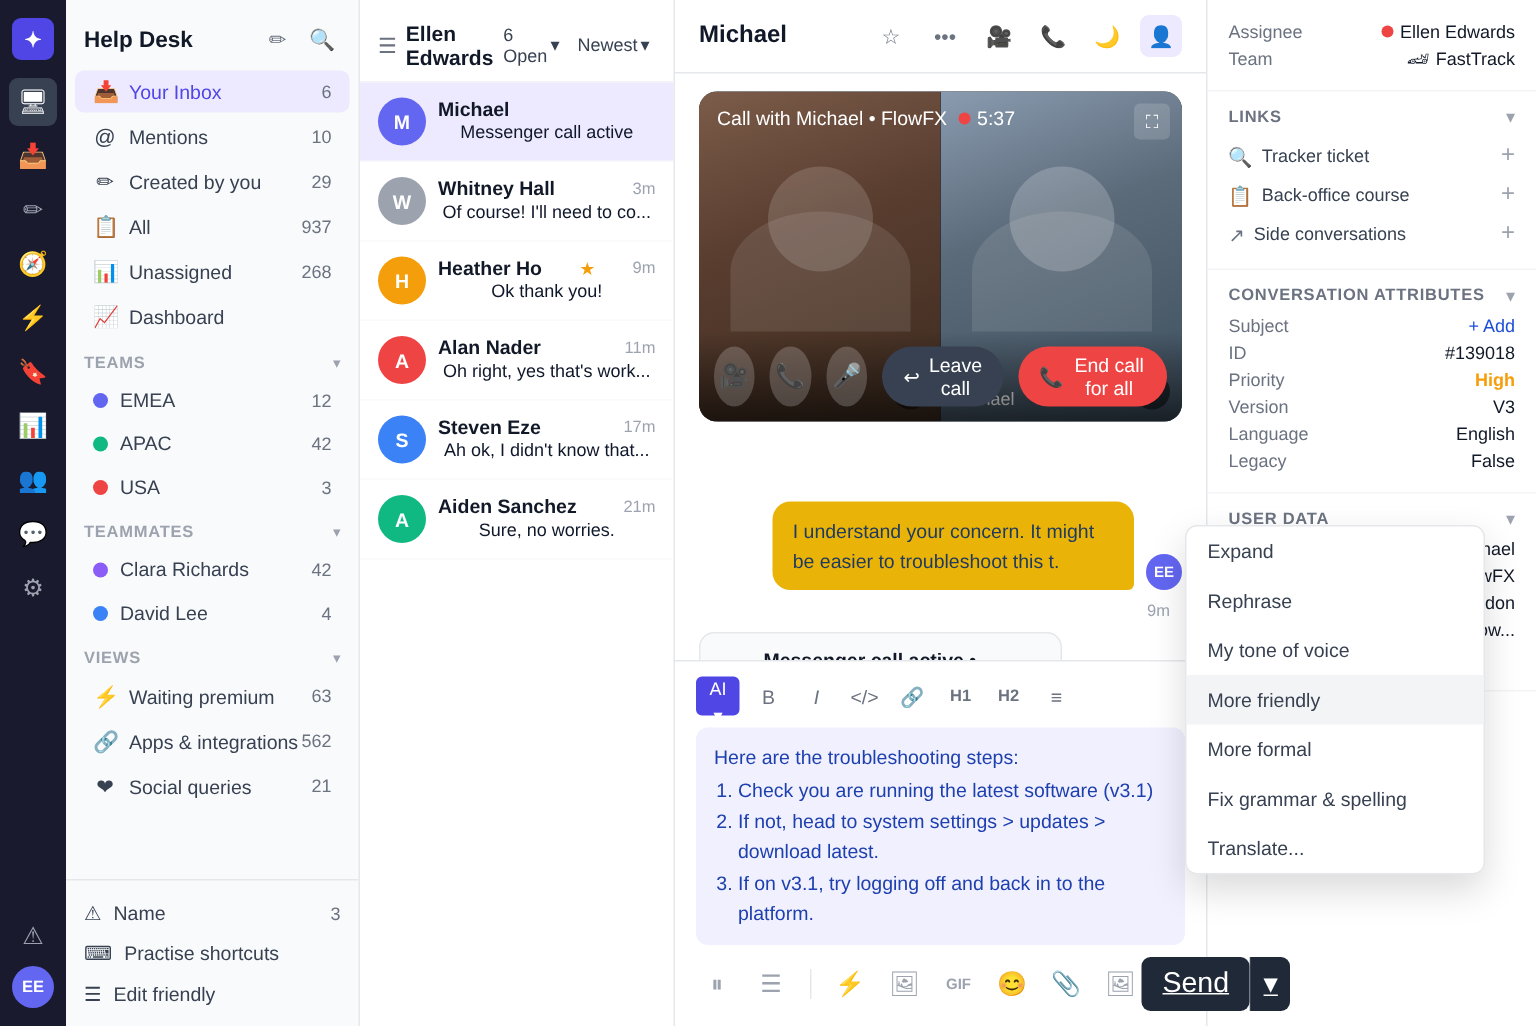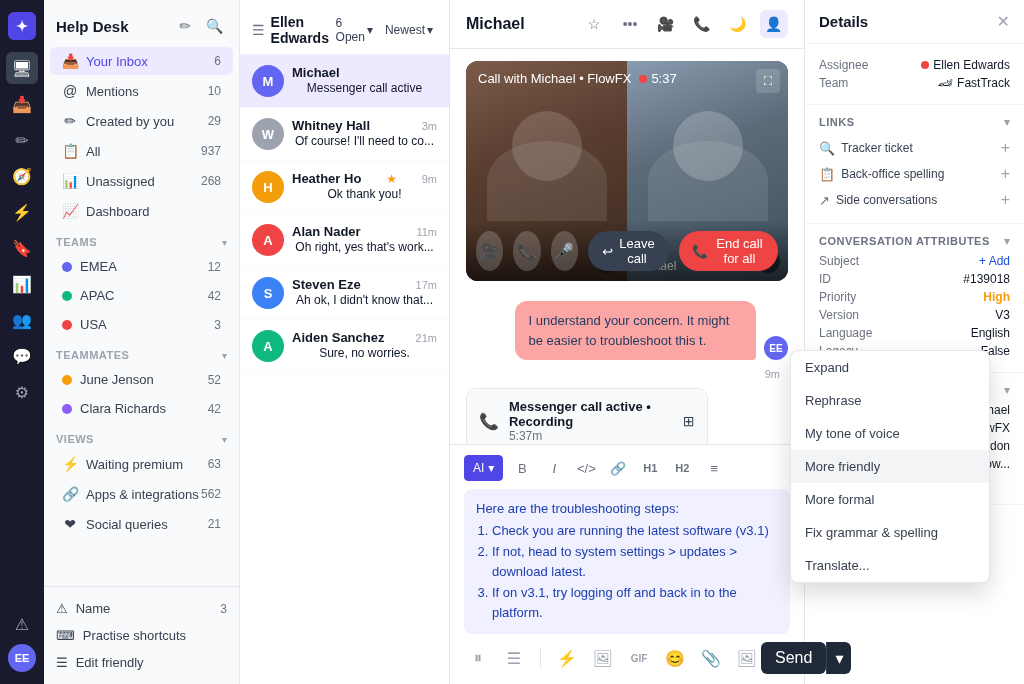--- a/index.html
+++ b/index.html
@@ -239,24 +239,25 @@
       gap: 8px;
     }
     .msg-bubble {
       max-width: 75%;
       padding: 10px 14px;
       border-radius: 12px;
       font-size: 13px;
       line-height: 1.5;
     }
     .msg-out {
-      background: #fca5a5;
+      background: #eab308;
       color: #1e3a5f;
       align-self: flex-end;
       border-bottom-right-radius: 4px;
+      margin-top: 33px;
     }
     .msg-card {
       background: #f9fafb;
       border: 1px solid #e5e7eb;
       border-radius: 10px;
       padding: 10px 12px;
       display: flex;
       align-items: center;
       gap: 10px;
       max-width: 75%;
@@ -310,21 +311,21 @@
       border: 1px solid #e5e7eb;
       border-radius: 4px;
       background: white;
       color: #374151;
       font-size: 12px;
       cursor: pointer;
       display: flex;
       align-items: center;
       gap: 4px;
     }
-    .input-toolbar-btn.ai { background: #4f46e5; color: white; border-color: #4f46e5; }
+    .input-toolbar-btn.ai { background: #4f46e5; color: white; border-color: #4f46e5; flex-direction: column; }
     .input-toolbar-icon {
       width: 26px; height: 26px;
       display: flex; align-items: center; justify-content: center;
       color: #6b7280; cursor: pointer; font-size: 13px;
       border-radius: 4px;
     }
     .input-box {
       background: #f0f0ff;
       border-radius: 8px;
       padding: 10px 12px;
@@ -345,26 +346,27 @@
       color: #9ca3af; cursor: pointer; font-size: 16px;
       display: flex; align-items: center; justify-content: center;
       width: 28px; height: 28px; border-radius: 4px;
     }
     .send-btn {
       background: #1f2937;
       color: white;
       border: none;
       border-radius: 6px;
       padding: 7px 14px;
-      font-size: 16px;
+      font-size: 19px;
       cursor: pointer;
       display: flex;
       align-items: center;
       gap: 4px;
       font-weight: 500;
+      text-decoration: underline;
     }
 
     
     .right-panel {
       width: 220px;
       background: white;
       border-left: 1px solid #e5e7eb;
       display: flex;
       flex-direction: column;
       flex-shrink: 0;
@@ -495,31 +497,31 @@
     </div>
     <span class="sidebar-nav-count">3</span>
   </div>
 
   <div class="sidebar-section-header">
     <span class="sidebar-section-title">TEAMMATES</span>
     <span class="sidebar-section-toggle">▾</span>
   </div>
   <div class="sidebar-nav-item">
     <div class="sidebar-nav-left">
-      <span class="team-dot" style="background:#f59e0b"></span>
-      <span class="sidebar-nav-label">June Jenson</span>
-    </div>
-    <span class="sidebar-nav-count">52</span>
-  </div>
-  <div class="sidebar-nav-item">
-    <div class="sidebar-nav-left">
       <span class="team-dot" style="background:#8b5cf6"></span>
       <span class="sidebar-nav-label">Clara Richards</span>
     </div>
     <span class="sidebar-nav-count">42</span>
+  </div>
+  <div class="sidebar-nav-item">
+    <div class="sidebar-nav-left">
+      <span class="team-dot" style="background:#3b82f6"></span>
+      <span class="sidebar-nav-label">David Lee</span>
+    </div>
+    <span class="sidebar-nav-count">4</span>
   </div>
 
   <div class="sidebar-section-header">
     <span class="sidebar-section-title">VIEWS</span>
     <span class="sidebar-section-toggle">▾</span>
   </div>
   <div class="sidebar-nav-item">
     <div class="sidebar-nav-left">
       <span class="sidebar-nav-icon">⚡</span>
       <span class="sidebar-nav-label">Waiting premium</span>
@@ -768,24 +770,20 @@
         <button class="send-btn">
           <span>Send</span>
         </button>
         <button class="send-btn" style="padding:0 8px;border-left:1px solid #374151;border-radius:0 6px 6px 0;">▾</button>
       </div>
     </div>
   </div>
 </div>
 
 <div class="right-panel">
-  <div class="right-panel-header">
-    <span class="right-panel-title">Details</span>
-    <span class="right-panel-close">✕</span>
-  </div>
 
   <div class="detail-section">
     <div class="detail-row">
       <span class="detail-label">Assignee</span>
       <span class="detail-value">
         <span class="assignee-dot"></span>
         <span>Ellen Edwards</span>
       </span>
     </div>
     <div class="detail-row">
@@ -805,21 +803,21 @@
     <div class="detail-link-item">
       <div class="detail-link-left">
         <span class="detail-link-icon">🔍</span>
         <span class="detail-link-text">Tracker ticket</span>
       </div>
       <span class="detail-link-add">+</span>
     </div>
     <div class="detail-link-item">
       <div class="detail-link-left">
         <span class="detail-link-icon">📋</span>
-        <span class="detail-link-text">Back-office spelling</span>
+        <span class="detail-link-text">Back-office course</span>
       </div>
       <span class="detail-link-add">+</span>
     </div>
     <div class="detail-link-item">
       <div class="detail-link-left">
         <span class="detail-link-icon">↗</span>
         <span class="detail-link-text">Side conversations</span>
       </div>
       <span class="detail-link-add">+</span>
     </div>

